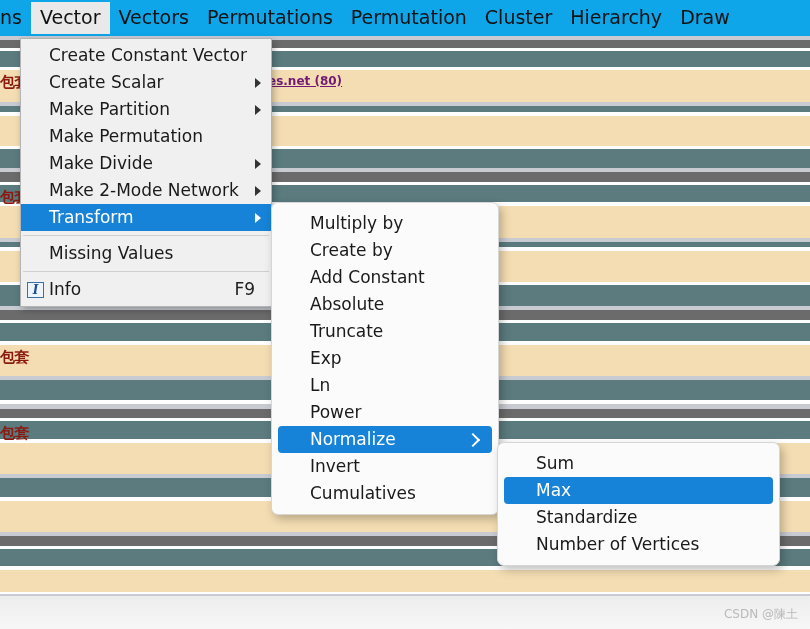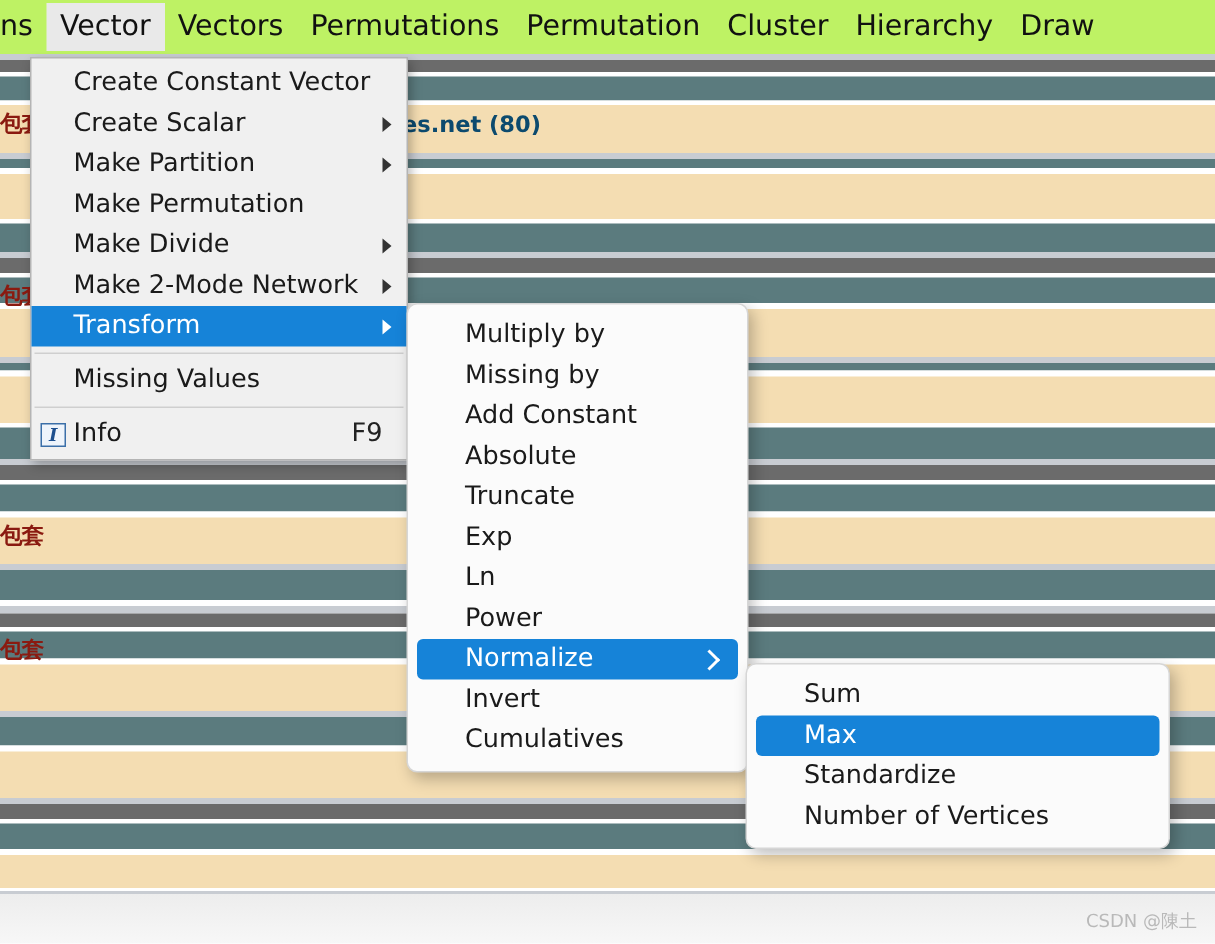--- a/index.html
+++ b/index.html
@@ -41,39 +41,40 @@
     font-family: "DejaVu Sans", sans-serif;
     font-size: 15px;
     font-weight: bold;
     color: #8a1a10;
     white-space: nowrap;
     letter-spacing: -0.5px;
   }
   .net-label {
     position: absolute;
     font-family: "DejaVu Sans", sans-serif;
-    font-size: 15px;
+    font-size: 12px;
     font-weight: bold;
-    color: #0c4a6e;
-    white-space: nowrap;
+    color: #701a75;
+    white-space: nowrap;
+    text-decoration: underline;
   }
 
   #bottom-fade {
     position: absolute;
     left: 0; top: 596px;
     width: 810px; height: 33px;
     background: linear-gradient(#ededed, #f7f7f7);
   }
 
   
   #menubar {
     position: absolute;
     left: 0; top: 0;
     width: 810px; height: 36px;
-    background: #bef264;
+    background: #0ea5e9;
     display: flex;
     align-items: center;
     font-family: "DejaVu Sans", sans-serif;
     font-size: 19px;
     color: #111111;
     white-space: nowrap;
   }
   .menubar-item {
     padding: 4px 9px 6px 9px;
     cursor: default;
@@ -270,21 +271,21 @@
     <div class="menu-item"><span>Make Divide</span><span class="arrow"></span></div>
     <div class="menu-item"><span>Make 2-Mode Network</span><span class="arrow"></span></div>
     <div class="menu-item selected"><span>Transform</span><span class="arrow"></span></div>
     <div class="separator"></div>
     <div class="menu-item"><span>Missing Values</span></div>
     <div class="separator"></div>
     <div class="menu-item"><span class="info-icon">I</span><span>Info</span><span class="shortcut">F9</span></div>
   </div>
 <div class="menu rounded" id="menu-transform">
     <div class="menu-item"><span>Multiply by</span></div>
-    <div class="menu-item"><span>Missing by</span></div>
+    <div class="menu-item"><span>Create by</span></div>
     <div class="menu-item"><span>Add Constant</span></div>
     <div class="menu-item"><span>Absolute</span></div>
     <div class="menu-item"><span>Truncate</span></div>
     <div class="menu-item"><span>Exp</span></div>
     <div class="menu-item"><span>Ln</span></div>
     <div class="menu-item"><span>Power</span></div>
     <div class="menu-item selected"><span>Normalize</span><span class="arrow chev"></span></div>
     <div class="menu-item"><span>Invert</span></div>
     <div class="menu-item"><span>Cumulatives</span></div>
   </div>

